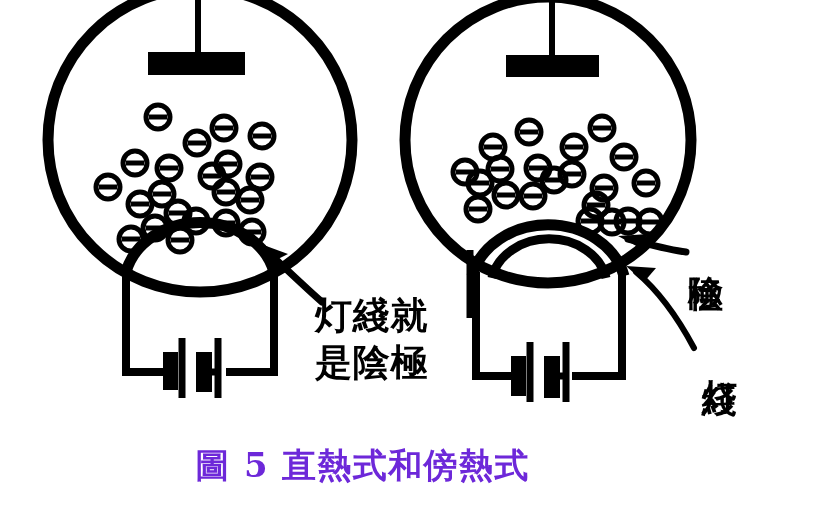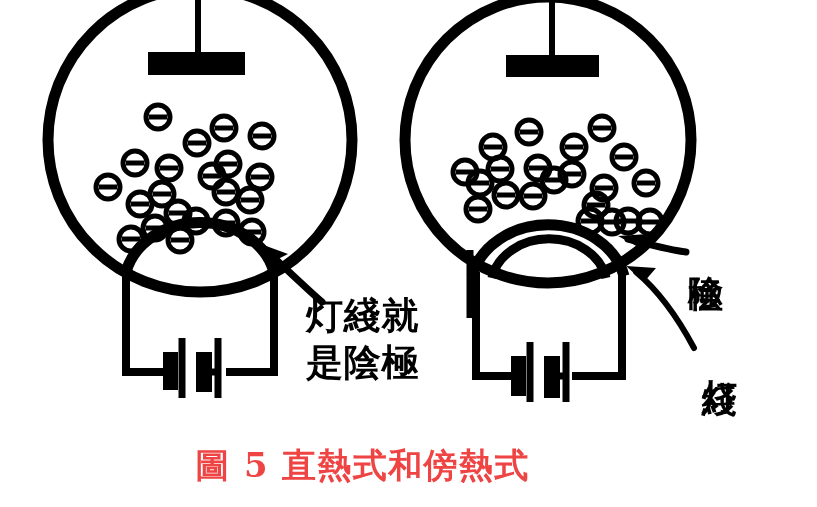--- a/index.html
+++ b/index.html
@@ -27,21 +27,21 @@
     position: absolute;
     color: #000000;
     font-family: "DejaVu Sans", "Liberation Sans", sans-serif;
     font-weight: 700;
     line-height: 1.04;
     white-space: pre;
     letter-spacing: 0.02em;
     -webkit-font-smoothing: none;
   }
   .label-filament-cathode {
-    left: 306px;
+    left: 315px;
     top: 292px;
     font-size: 37px;
     line-height: 1.28;
     text-align: center;
   }
   .label-cathode-vertical {
     left: 686px;
     top: 248px;
     font-size: 35px;
     line-height: 1.10;
@@ -57,21 +57,21 @@
     text-orientation: upright;
   }
   .caption {
     position: absolute;
     left: 0;
     top: 443px;
     width: 725px;
     text-align: center;
     font-size: 34px;
     font-weight: 700;
-    color: #ef4444;
+    color: #6d28d9;
     letter-spacing: 0.04em;
     font-family: "DejaVu Serif", "Liberation Serif", serif;
   }
 </style>
 </head>
 <body>
 
 <div id="figure-root">
 
   <svg id="figure-svg" viewBox="0 0 817 507" xmlns="http://www.w3.org/2000/svg">

